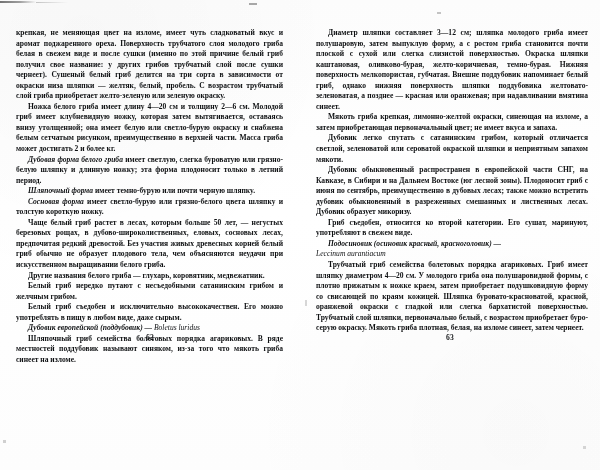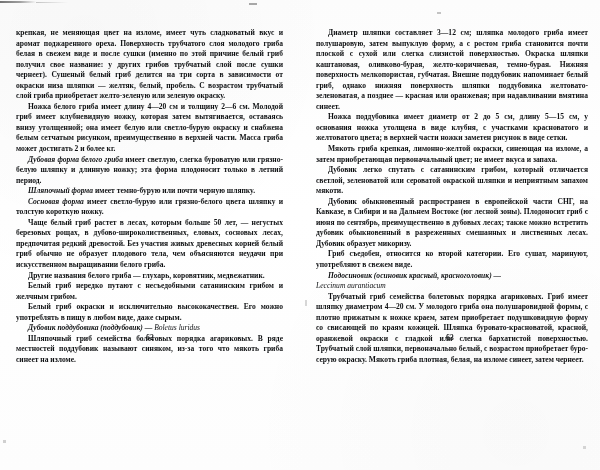--- a/index.html
+++ b/index.html
@@ -206,36 +206,35 @@
         <p><span class="it">Шляпочный форма</span><span> имеет темно-бурую или почти черную шляпку.</span></p>
 
         <p><span class="it">Сосновая форма</span><span> имеет светло-бурую или грязно-белого цвета шляпку и толстую короткую ножку.</span></p>
 
         <p>Чаще белый гриб растет в лесах, которым больше 50 лет, — негустых березовых рощах, в дубово-широколиственных, еловых, сосновых лесах, предпочитая редкий древостой. Без участия живых древесных корней белый гриб обычно не образует плодового тела, чем объясняются неудачи при искусственном выращивании белого гриба.</p>
 
         <p>Другие названия белого гриба — глухарь, коровятник, медвежатник.</p>
 
         <p>Белый гриб нередко путают с несъедобными сатанинским грибом и желчным грибом.</p>
 
-        <p>Белый гриб окраски и исключительно высококачествен. Его можно употреблять в пищу в любом виде, даже сырым.</p>
-
-        <p class="species-head"><span class="it">Дубовик поддубовика (поддубовик) —</span> <span class="lat">Boletus luridus</span></p>
+        <p>Белый гриб съедобен и исключительно высококачествен. Его можно употреблять в пищу в любом виде, даже сырым.</p>
+
+        <p class="species-head"><span class="it">Дубовик европейской (поддубовик) —</span> <span class="lat">Boletus luridus</span></p>
 
         <p>Шляпочный гриб семейства болетовых порядка агариковых. В ряде местностей поддубовик называют синяком, из-за того что мякоть гриба синеет на изломе.</p>
 
       </div>
       <div class="page-number">62</div>
     </div>
 
     <div class="column col-right">
       <div class="body-text ink">
 
         <p>Диаметр шляпки составляет 3—12 см; шляпка молодого гриба имеет полушаровую, затем выпуклую форму, а с ростом гриба становится почти плоской с сухой или слегка слизистой поверхностью. Окраска шляпки каштановая, оливково-бурая, желто-коричневая, темно-бурая. Нижняя поверхность мелкопористая, губчатая. Внешне поддубовик напоминает белый гриб, однако нижняя поверхность шляпки поддубовика желтовато-зеленоватая, а позднее — красная или оранжевая; при надавливании вмятина синеет.</p>
 
-        <p>Ножка поддубовика имеет диаметр от 2 до 5 см, длину 5—15 см, у основания ножка утолщена в виде клубня, с участками красноватого и желтоватого цвета; в верхней части ножки заметен рисунок в виде сетки.</p>
 
         <p>Мякоть гриба крепкая, лимонно-желтой окраски, синеющая на изломе, а затем приобретающая первоначальный цвет; не имеет вкуса и запаха.</p>
 
         <p>Дубовик легко спутать с сатанинским грибом, который отличается светлой, зеленоватой или сероватой окраской шляпки и неприятным запахом мякоти.</p>
 
         <p>Дубовик обыкновенный распространен в европейской части СНГ, на Кавказе, в Сибири и на Дальнем Востоке (юг лесной зоны). Плодоносит гриб с июня по сентябрь, преимущественно в дубовых лесах; также можно встретить дубовик обыкновенный в разреженных смешанных и лиственных лесах. Дубовик образует микоризу.</p>
 
         <p>Гриб съедобен, относится ко второй категории. Его сушат, маринуют, употребляют в свежем виде.</p>
 
         <p class="species-head"><span class="it">Подосиновик (осиновик красный, красноголовик) —</span><br><span class="lat">Leccinum aurantiacum</span></p>

